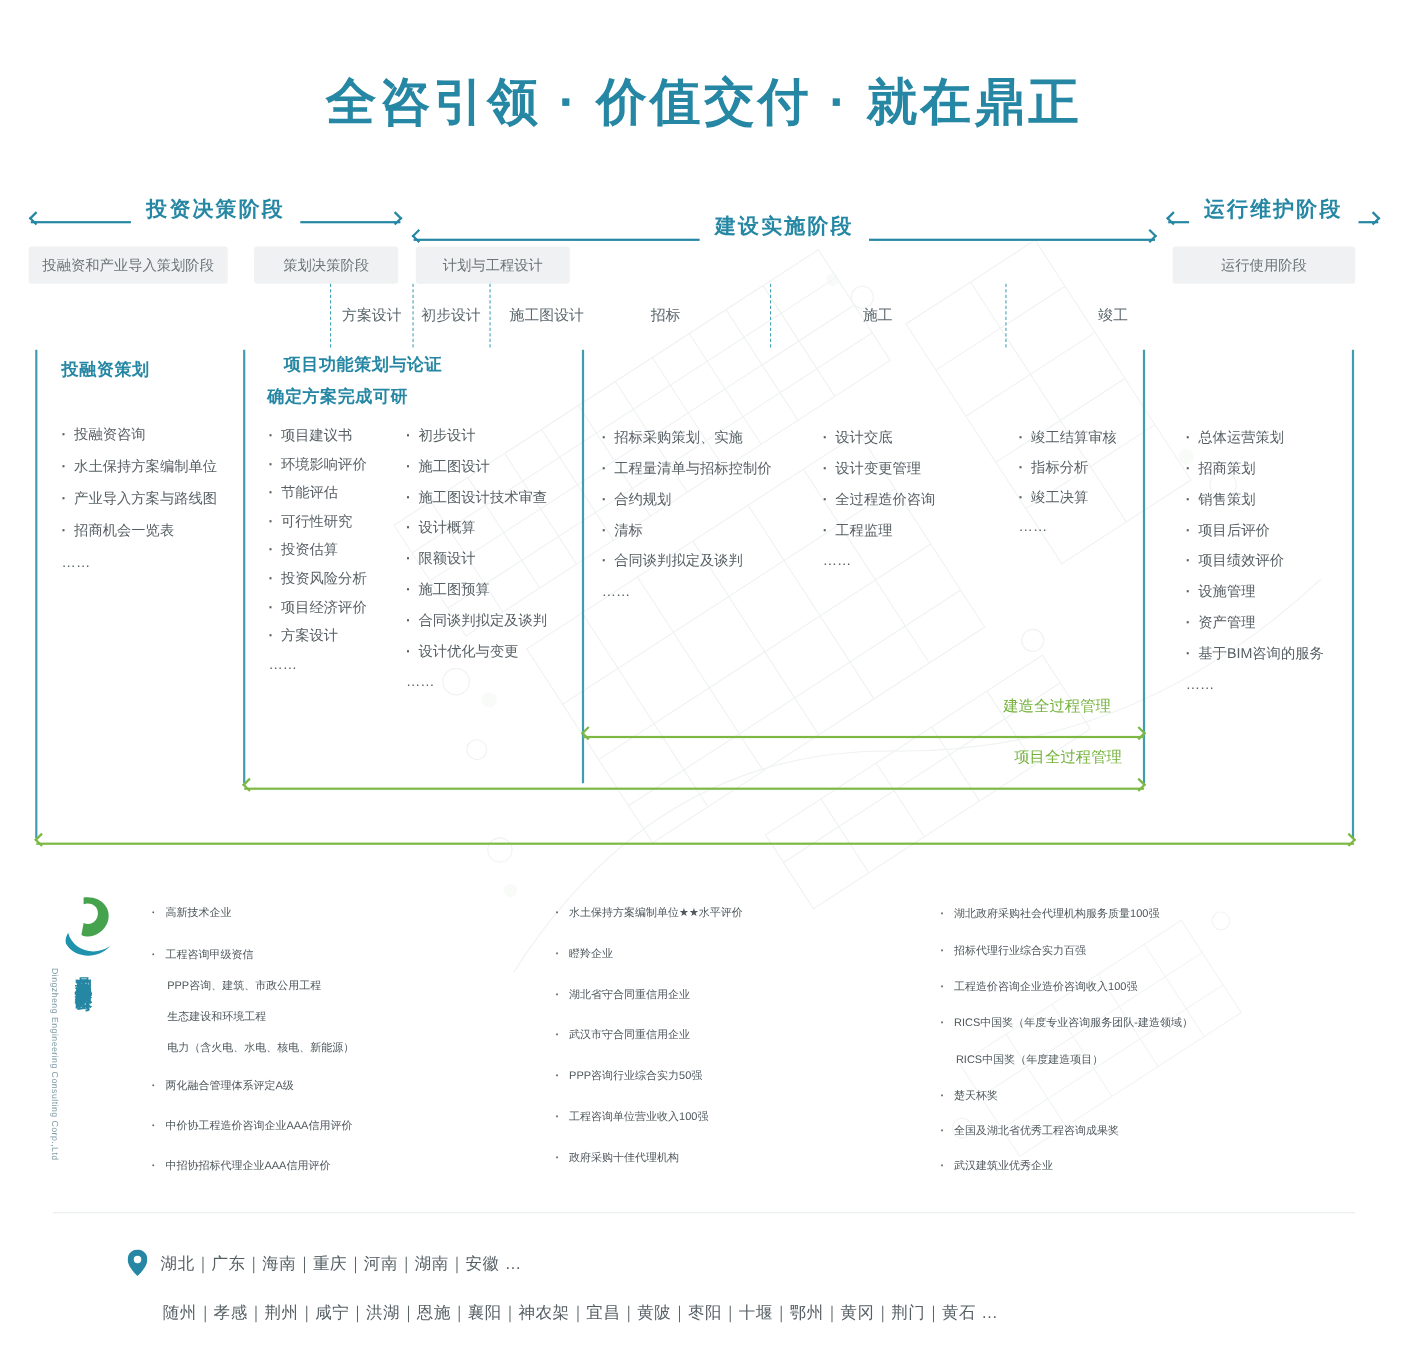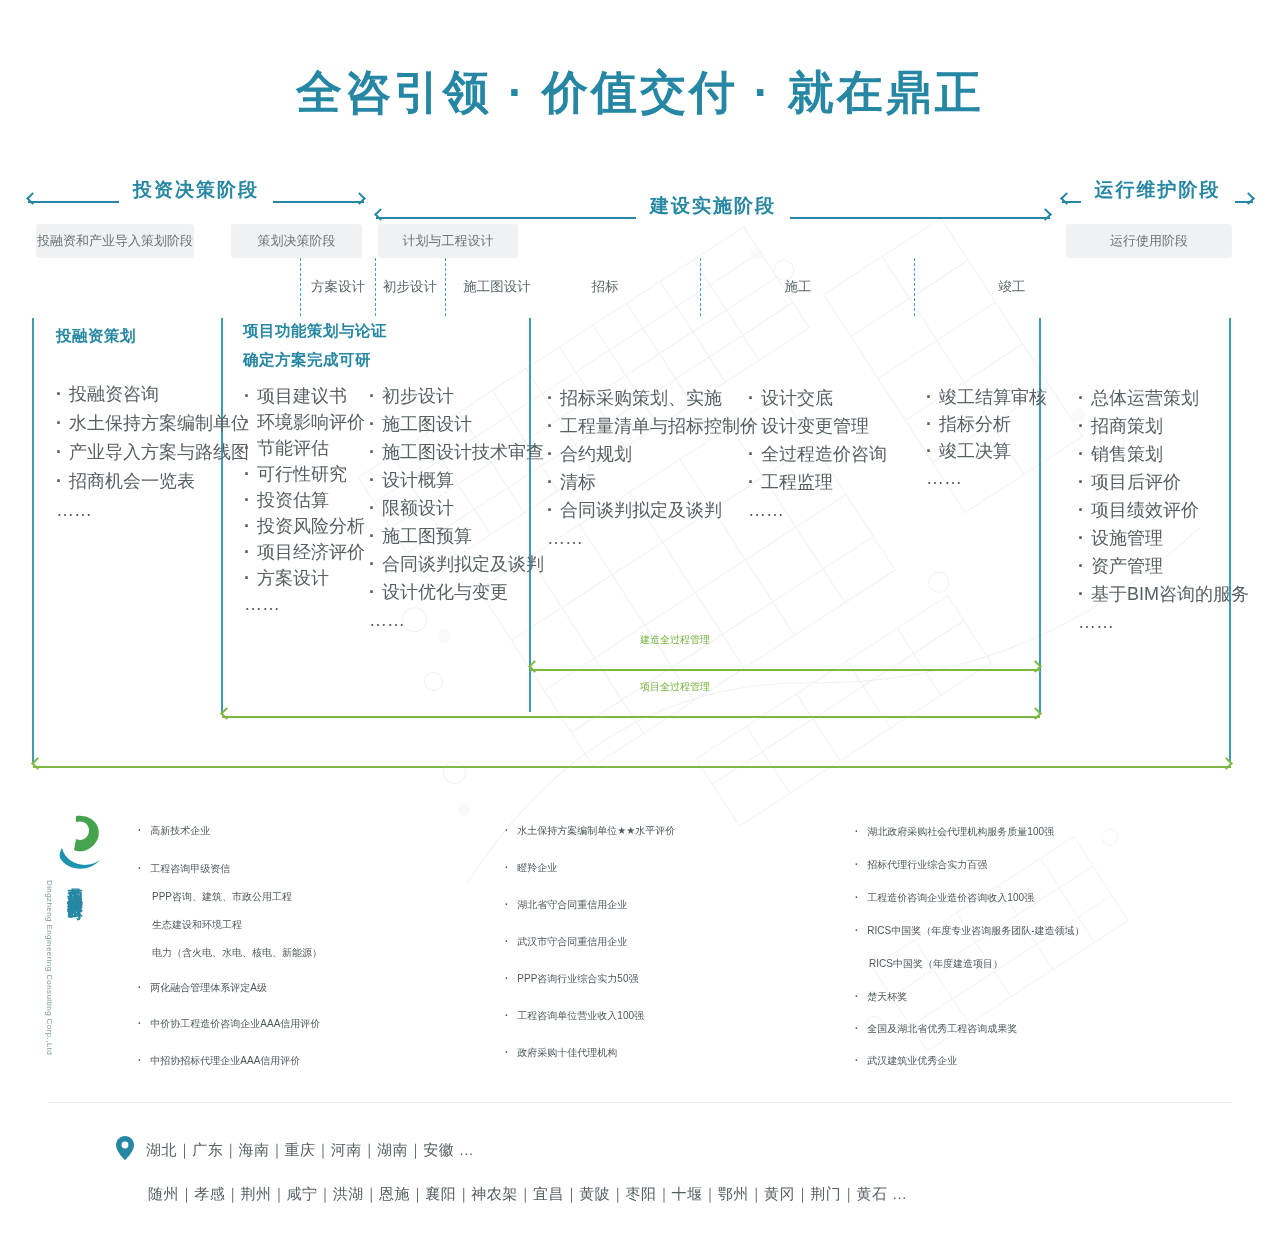--- a/index.html
+++ b/index.html
@@ -32,25 +32,25 @@
 
   .vdash{position:absolute;top:258px;height:58px;width:0;border-left:1px dashed #49a3b8}
   .sublabel{position:absolute;top:277px;width:100px;height:20px;line-height:20px;text-align:center;
             font-size:13.5px;color:#5a676c;white-space:nowrap}
 
   .vline{position:absolute;width:2px;background:var(--teal-line);top:318px}
 
   .colhead{position:absolute;font-size:15.5px;font-weight:700;color:var(--teal);white-space:nowrap;letter-spacing:.5px}
 
   .col{position:absolute}
-  .col .it{line-height:var(--lh,28px);font-size:18px;color:#565f63;white-space:nowrap}
+  .col .it{line-height:var(--lh,28px);font-size:13px;color:#565f63;white-space:nowrap}
   .col .it::before{content:"·";font-weight:700;margin-right:7px;color:#565f63}
   .col .it.nob::before{content:"";margin-right:0}
 
-  .glabel{position:absolute;font-size:10px;color:#74b23c;text-align:left;white-space:nowrap}
+  .glabel{position:absolute;font-size:14px;color:#74b23c;text-align:right;white-space:nowrap}
 
   .ven{position:absolute;left:45px;top:880px;writing-mode:vertical-rl;font-size:8px;color:#7d99a4;letter-spacing:.4px}
   .vcn{position:absolute;left:64px;top:876px;writing-mode:vertical-rl;font-size:15.5px;font-weight:700;
        color:var(--teal);letter-spacing:1.5px}
 
   .q{position:absolute;height:20px;line-height:20px;font-size:10px;color:#4d575b;white-space:nowrap}
   .q::before{content:"·";margin-right:9px;font-weight:700;color:#4d575b}
   .q.ind::before{content:"";margin-right:0}
 
   .divider{position:absolute;left:48px;top:1102px;width:1184px;height:1px;background:#e8ebeb}
@@ -115,21 +115,21 @@
         <span class="chev r"></span>
     </div>
     <div class="harrow" style="left:1062px;top:181px;width:191px">
       <span class="chev l"></span>
         <span class="ln"></span>
       <span class="plabel">运行维护阶段</span>
       <span class="ln"></span>
         <span class="chev r"></span>
     </div>
 
-    <div class="stagebox" style="left:36px;width:158px">投融资和产业导入策划阶段</div>
+    <div class="stagebox" style="left:26px;width:181px">投融资和产业导入策划阶段</div>
     <div class="stagebox" style="left:231px;width:131px">策划决策阶段</div>
     <div class="stagebox" style="left:378px;width:140px">计划与工程设计</div>
     <div class="stagebox" style="left:1066px;width:166px">运行使用阶段</div>
 
     <div class="vdash" style="left:300px"></div>
     <div class="vdash" style="left:375px"></div>
     <div class="vdash" style="left:445px"></div>
     <div class="vdash" style="left:700px"></div>
     <div class="vdash" style="left:914px"></div>
 
@@ -140,21 +140,21 @@
     <div class="sublabel" style="left:748px">施工</div>
     <div class="sublabel" style="left:962px">竣工</div>
 
     <div class="vline" style="left:32px;height:444px"></div>
     <div class="vline" style="left:221px;height:394px"></div>
     <div class="vline" style="left:529px;height:394px"></div>
     <div class="vline" style="left:1039px;height:394px"></div>
     <div class="vline" style="left:1229px;height:444px"></div>
 
     <div class="colhead" style="left:56px;top:326px">投融资策划</div>
-    <div class="colhead" style="left:243px;top:321px">项目功能策划与论证</div>
+    <div class="colhead" style="left:258px;top:321px">项目功能策划与论证</div>
     <div class="colhead" style="left:243px;top:350px">确定方案完成可研</div>
 
     <div class="col" style="left:56px;top:380px;--lh:29px">
       <div class="it">投融资咨询</div>
       <div class="it">水土保持方案编制单位</div>
       <div class="it">产业导入方案与路线图</div>
       <div class="it">招商机会一览表</div>
       <div class="it nob">……</div>
     </div>
 

